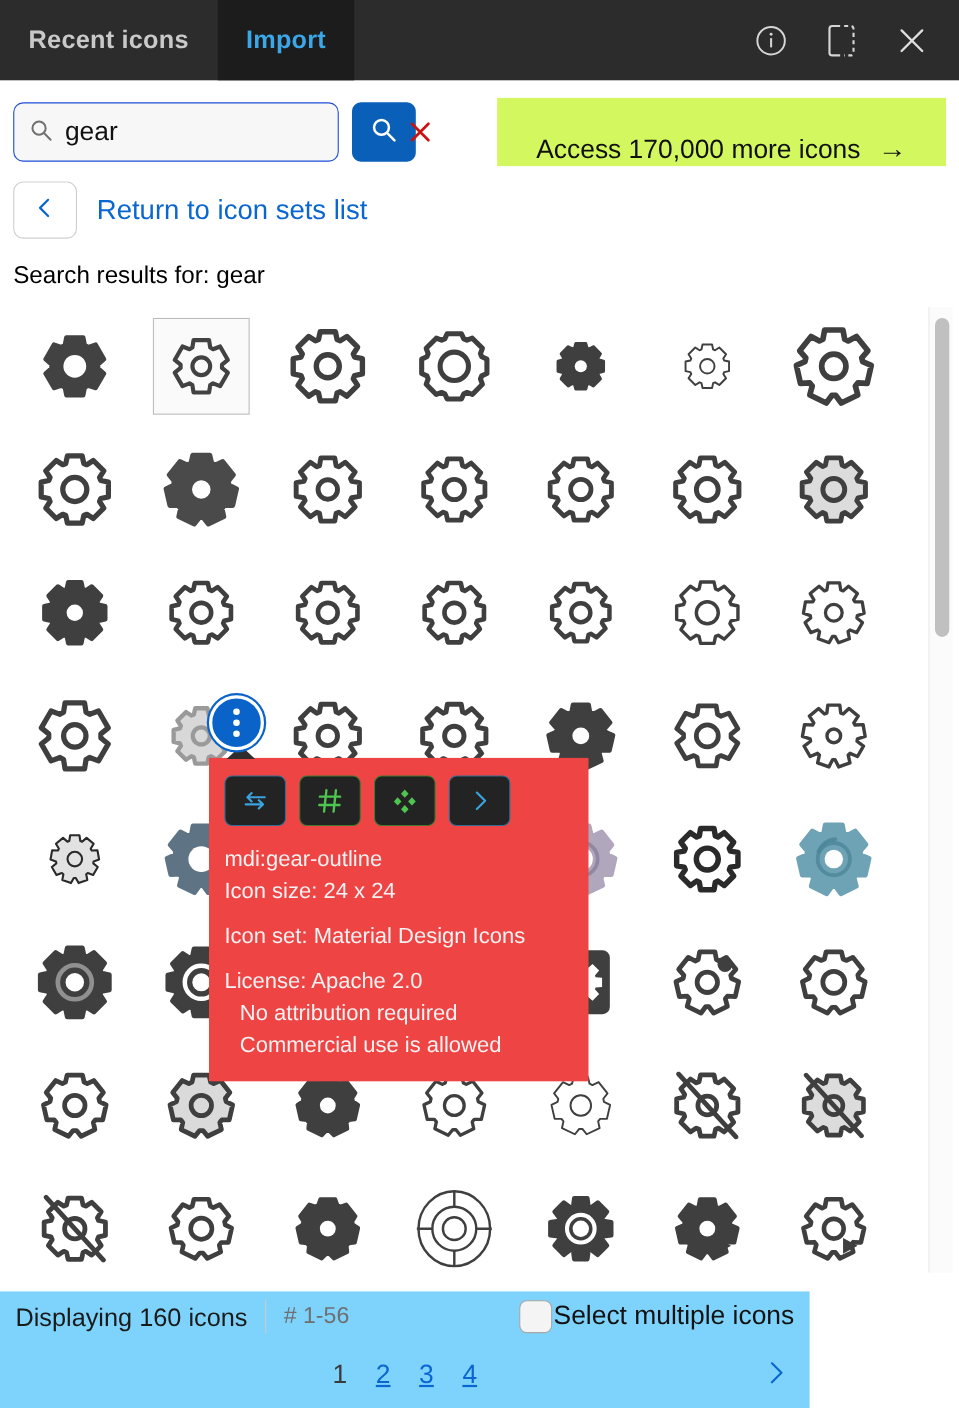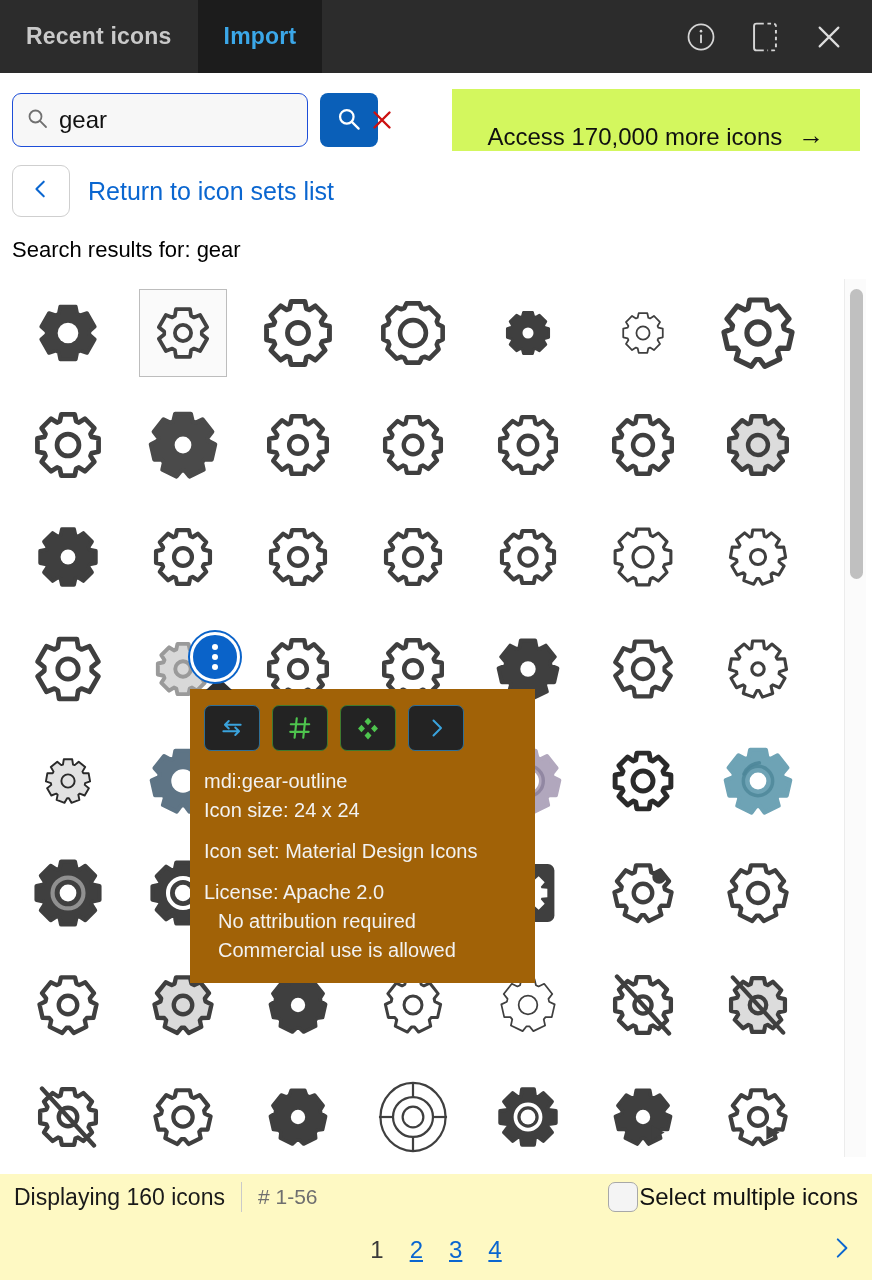--- a/index.html
+++ b/index.html
@@ -187,21 +187,21 @@
   .more-badge i {
     width: 6px; height: 6px; border-radius: 50%;
     background: #fff; display: block;
   }
 
   
   .tooltip {
     position: absolute;
     left: 190px; top: 412px;
     width: 345px;
-    background: #a16207;
+    background: #ef4444;
     color: #ffffff;
     padding: 16px 26px 18px 14px;
     z-index: 25;
   }
   .tooltip::before {
     content: "";
     position: absolute;
     left: 16px; top: -11px;
     border-left: 13px solid transparent;
     border-right: 13px solid transparent;
@@ -227,22 +227,22 @@
     color: #f2f2f2;
     white-space: nowrap;
   }
   .tt-gap { height: 12px; }
   .tt-indent { padding-left: 14px; }
 
   
   .footer {
     position: absolute;
     left: 0; bottom: 0;
-    width: 872px;
-    background: #fef9c3;
+    width: 736px;
+    background: #7dd3fc;
   }
   .footer-top {
     display: flex;
     align-items: center;
     padding: 0 14px;
     height: 46px;
   }
   .disp-count { font-size: 23px; color: #1a1a1a; }
   .divider-v {
     width: 1px; height: 30px;

